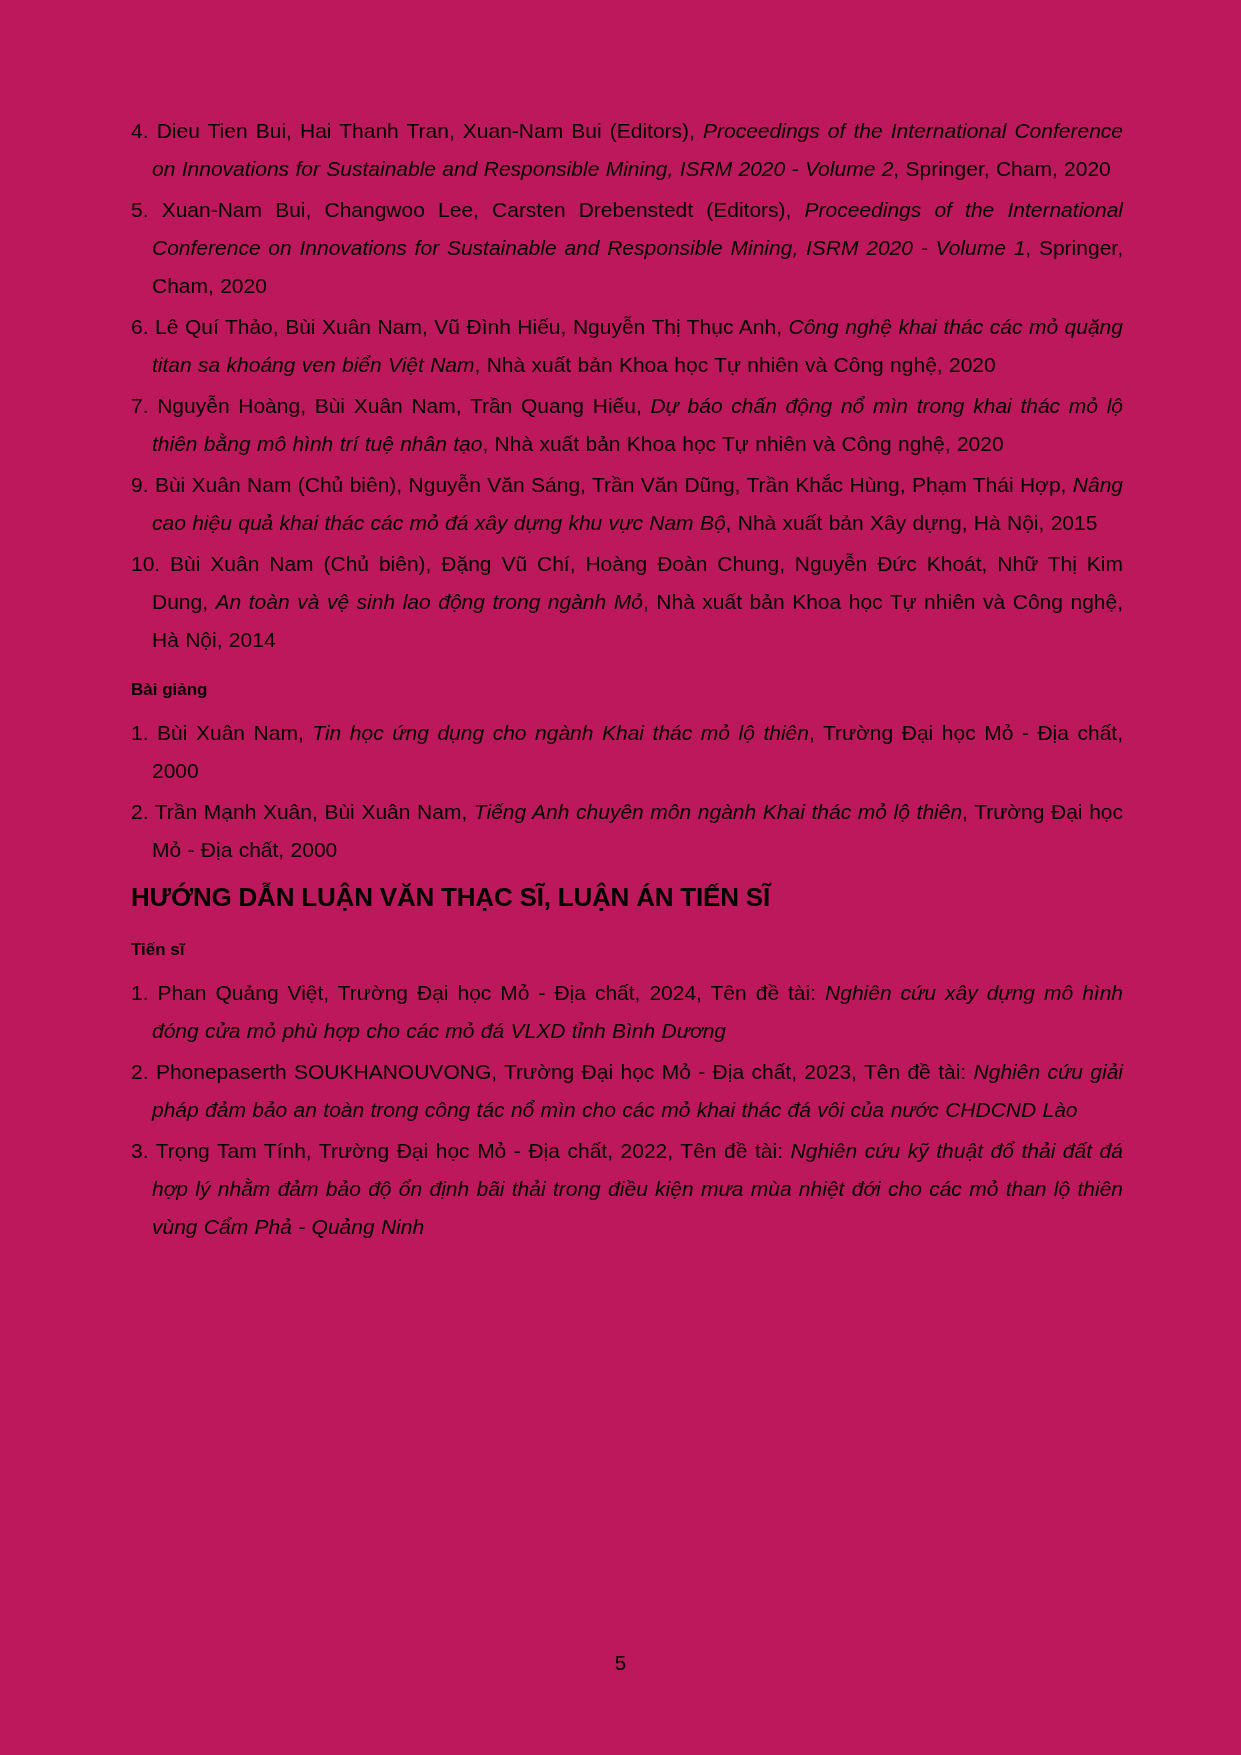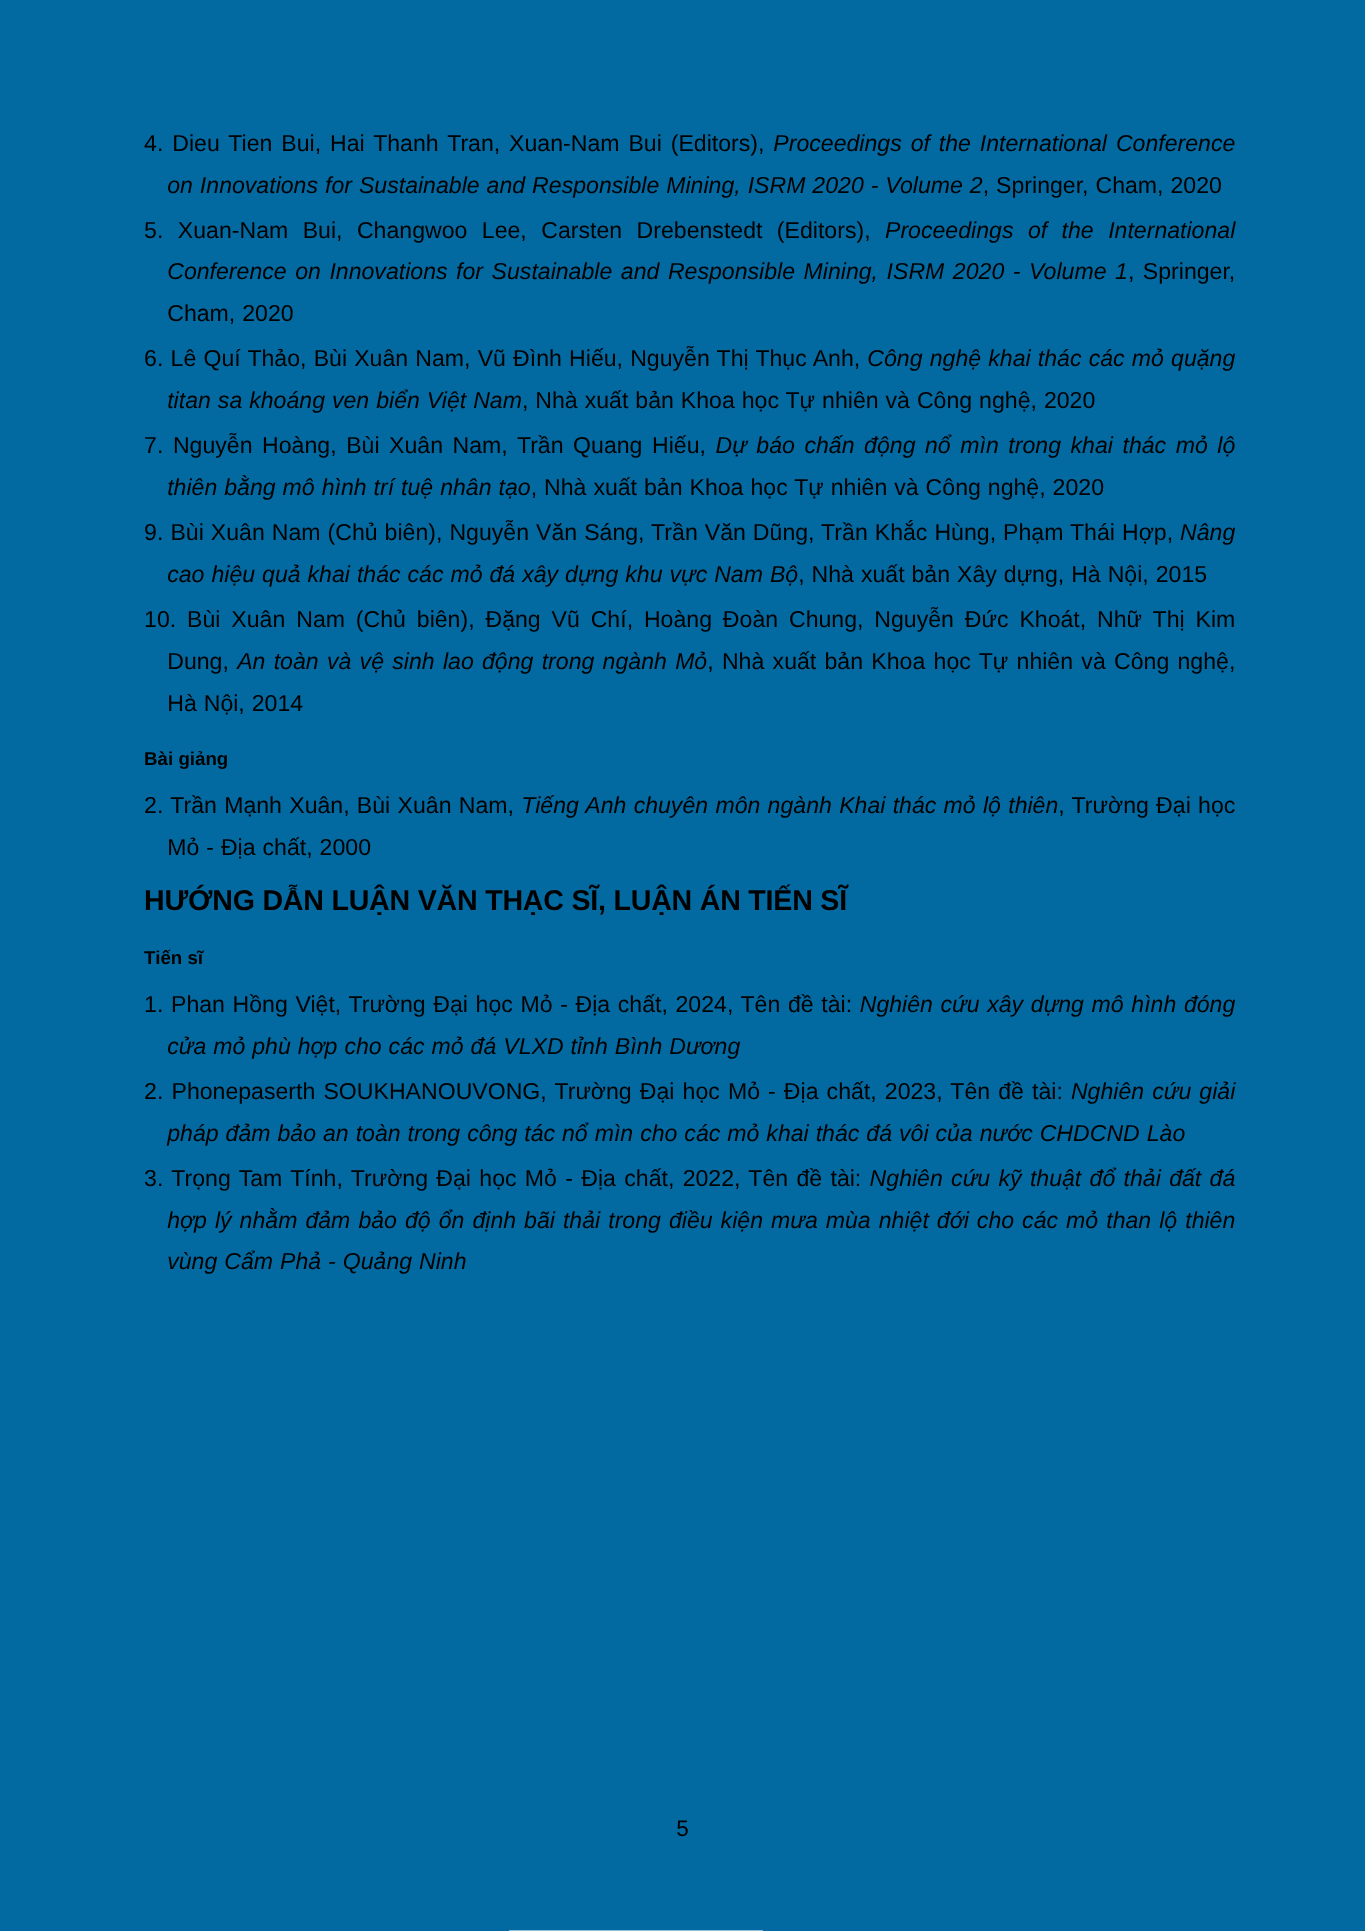--- a/index.html
+++ b/index.html
@@ -6,21 +6,21 @@
   html, body { background:#ffffff; }
   body {
     width:1241px; height:1755px;
     font-family:"Liberation Sans", sans-serif;
     color:#000000;
     -webkit-font-smoothing:antialiased;
   }
   .page {
     position:relative;
     width:1241px; height:1755px;
-    background:#0369a1;
+    background:#be185d;
     overflow:hidden;
   }
   .content {
     position:absolute;
     left:131px; top:112px;
     width:992px;
   }
   .ref-list { display:block; }
   .ref-item {
     font-size:21px;
@@ -65,26 +65,27 @@
       <div class="ref-list">
         <p class="ref-item"><span class="marker">4.</span> <span class="seg">Dieu Tien Bui, Hai Thanh Tran, Xuan-Nam Bui (Editors), </span><span class="seg it">Proceedings of the International Conference on Innovations for Sustainable and Responsible Mining, ISRM 2020 - Volume 2</span><span class="seg">, Springer, Cham, 2020</span></p>
         <p class="ref-item"><span class="marker">5.</span> <span class="seg">Xuan-Nam Bui, Changwoo Lee, Carsten Drebenstedt (Editors), </span><span class="seg it">Proceedings of the International Conference on Innovations for Sustainable and Responsible Mining, ISRM 2020 - Volume 1</span><span class="seg">, Springer, Cham, 2020</span></p>
         <p class="ref-item"><span class="marker">6.</span> <span class="seg">Lê Quí Thảo, Bùi Xuân Nam, Vũ Đình Hiếu, Nguyễn Thị Thục Anh, </span><span class="seg it">Công nghệ khai thác các mỏ quặng titan sa khoáng ven biển Việt Nam</span><span class="seg">, Nhà xuất bản Khoa học Tự nhiên và Công nghệ, 2020</span></p>
         <p class="ref-item"><span class="marker">7.</span> <span class="seg">Nguyễn Hoàng, Bùi Xuân Nam, Trần Quang Hiếu, </span><span class="seg it">Dự báo chấn động nổ mìn trong khai thác mỏ lộ thiên bằng mô hình trí tuệ nhân tạo</span><span class="seg">, Nhà xuất bản Khoa học Tự nhiên và Công nghệ, 2020</span></p>
         <p class="ref-item"><span class="marker">9.</span> <span class="seg">Bùi Xuân Nam (Chủ biên), Nguyễn Văn Sáng, Trần Văn Dũng, Trần Khắc Hùng, Phạm Thái Hợp, </span><span class="seg it">Nâng cao hiệu quả khai thác các mỏ đá xây dựng khu vực Nam Bộ</span><span class="seg">, Nhà xuất bản Xây dựng, Hà Nội, 2015</span></p>
         <p class="ref-item"><span class="marker">10.</span> <span class="seg">Bùi Xuân Nam (Chủ biên), Đặng Vũ Chí, Hoàng Đoàn Chung, Nguyễn Đức Khoát, Nhữ Thị Kim Dung, </span><span class="seg it">An toàn và vệ sinh lao động trong ngành Mỏ</span><span class="seg">, Nhà xuất bản Khoa học Tự nhiên và Công nghệ, Hà Nội, 2014</span></p>
       </div>
       <h2 class="heading2">Bài giảng</h2>
       <div class="ref-list">
+        <p class="ref-item"><span class="marker">1.</span> <span class="seg">Bùi Xuân Nam, </span><span class="seg it">Tin học ứng dụng cho ngành Khai thác mỏ lộ thiên</span><span class="seg">, Trường Đại học Mỏ - Địa chất, 2000</span></p>
         <p class="ref-item"><span class="marker">2.</span> <span class="seg">Trần Mạnh Xuân, Bùi Xuân Nam, </span><span class="seg it">Tiếng Anh chuyên môn ngành Khai thác mỏ lộ thiên</span><span class="seg">, Trường Đại học Mỏ - Địa chất, 2000</span></p>
       </div>
       <h1 class="heading1">HƯỚNG DẪN LUẬN VĂN THẠC SĨ, LUẬN ÁN TIẾN SĨ</h1>
       <h2 class="heading2">Tiến sĩ</h2>
       <div class="ref-list">
-        <p class="ref-item"><span class="marker">1.</span> <span class="seg">Phan Hồng Việt, Trường Đại học Mỏ - Địa chất, 2024, Tên đề tài: </span><span class="seg it">Nghiên cứu xây dựng mô hình đóng cửa mỏ phù hợp cho các mỏ đá VLXD tỉnh Bình Dương</span></p>
+        <p class="ref-item"><span class="marker">1.</span> <span class="seg">Phan Quảng Việt, Trường Đại học Mỏ - Địa chất, 2024, Tên đề tài: </span><span class="seg it">Nghiên cứu xây dựng mô hình đóng cửa mỏ phù hợp cho các mỏ đá VLXD tỉnh Bình Dương</span></p>
         <p class="ref-item"><span class="marker">2.</span> <span class="seg">Phonepaserth SOUKHANOUVONG, Trường Đại học Mỏ - Địa chất, 2023, Tên đề tài: </span><span class="seg it">Nghiên cứu giải pháp đảm bảo an toàn trong công tác nổ mìn cho các mỏ khai thác đá vôi của nước CHDCND Lào</span></p>
         <p class="ref-item"><span class="marker">3.</span> <span class="seg">Trọng Tam Tính, Trường Đại học Mỏ - Địa chất, 2022, Tên đề tài: </span><span class="seg it">Nghiên cứu kỹ thuật đổ thải đất đá hợp lý nhằm đảm bảo độ ổn định bãi thải trong điều kiện mưa mùa nhiệt đới cho các mỏ than lộ thiên vùng Cẩm Phả - Quảng Ninh</span></p>
       </div>
     </main>
   <div class="footer">
     <span class="pagenum">5</span>
   </div>
 </div>
 
 </body></html>

